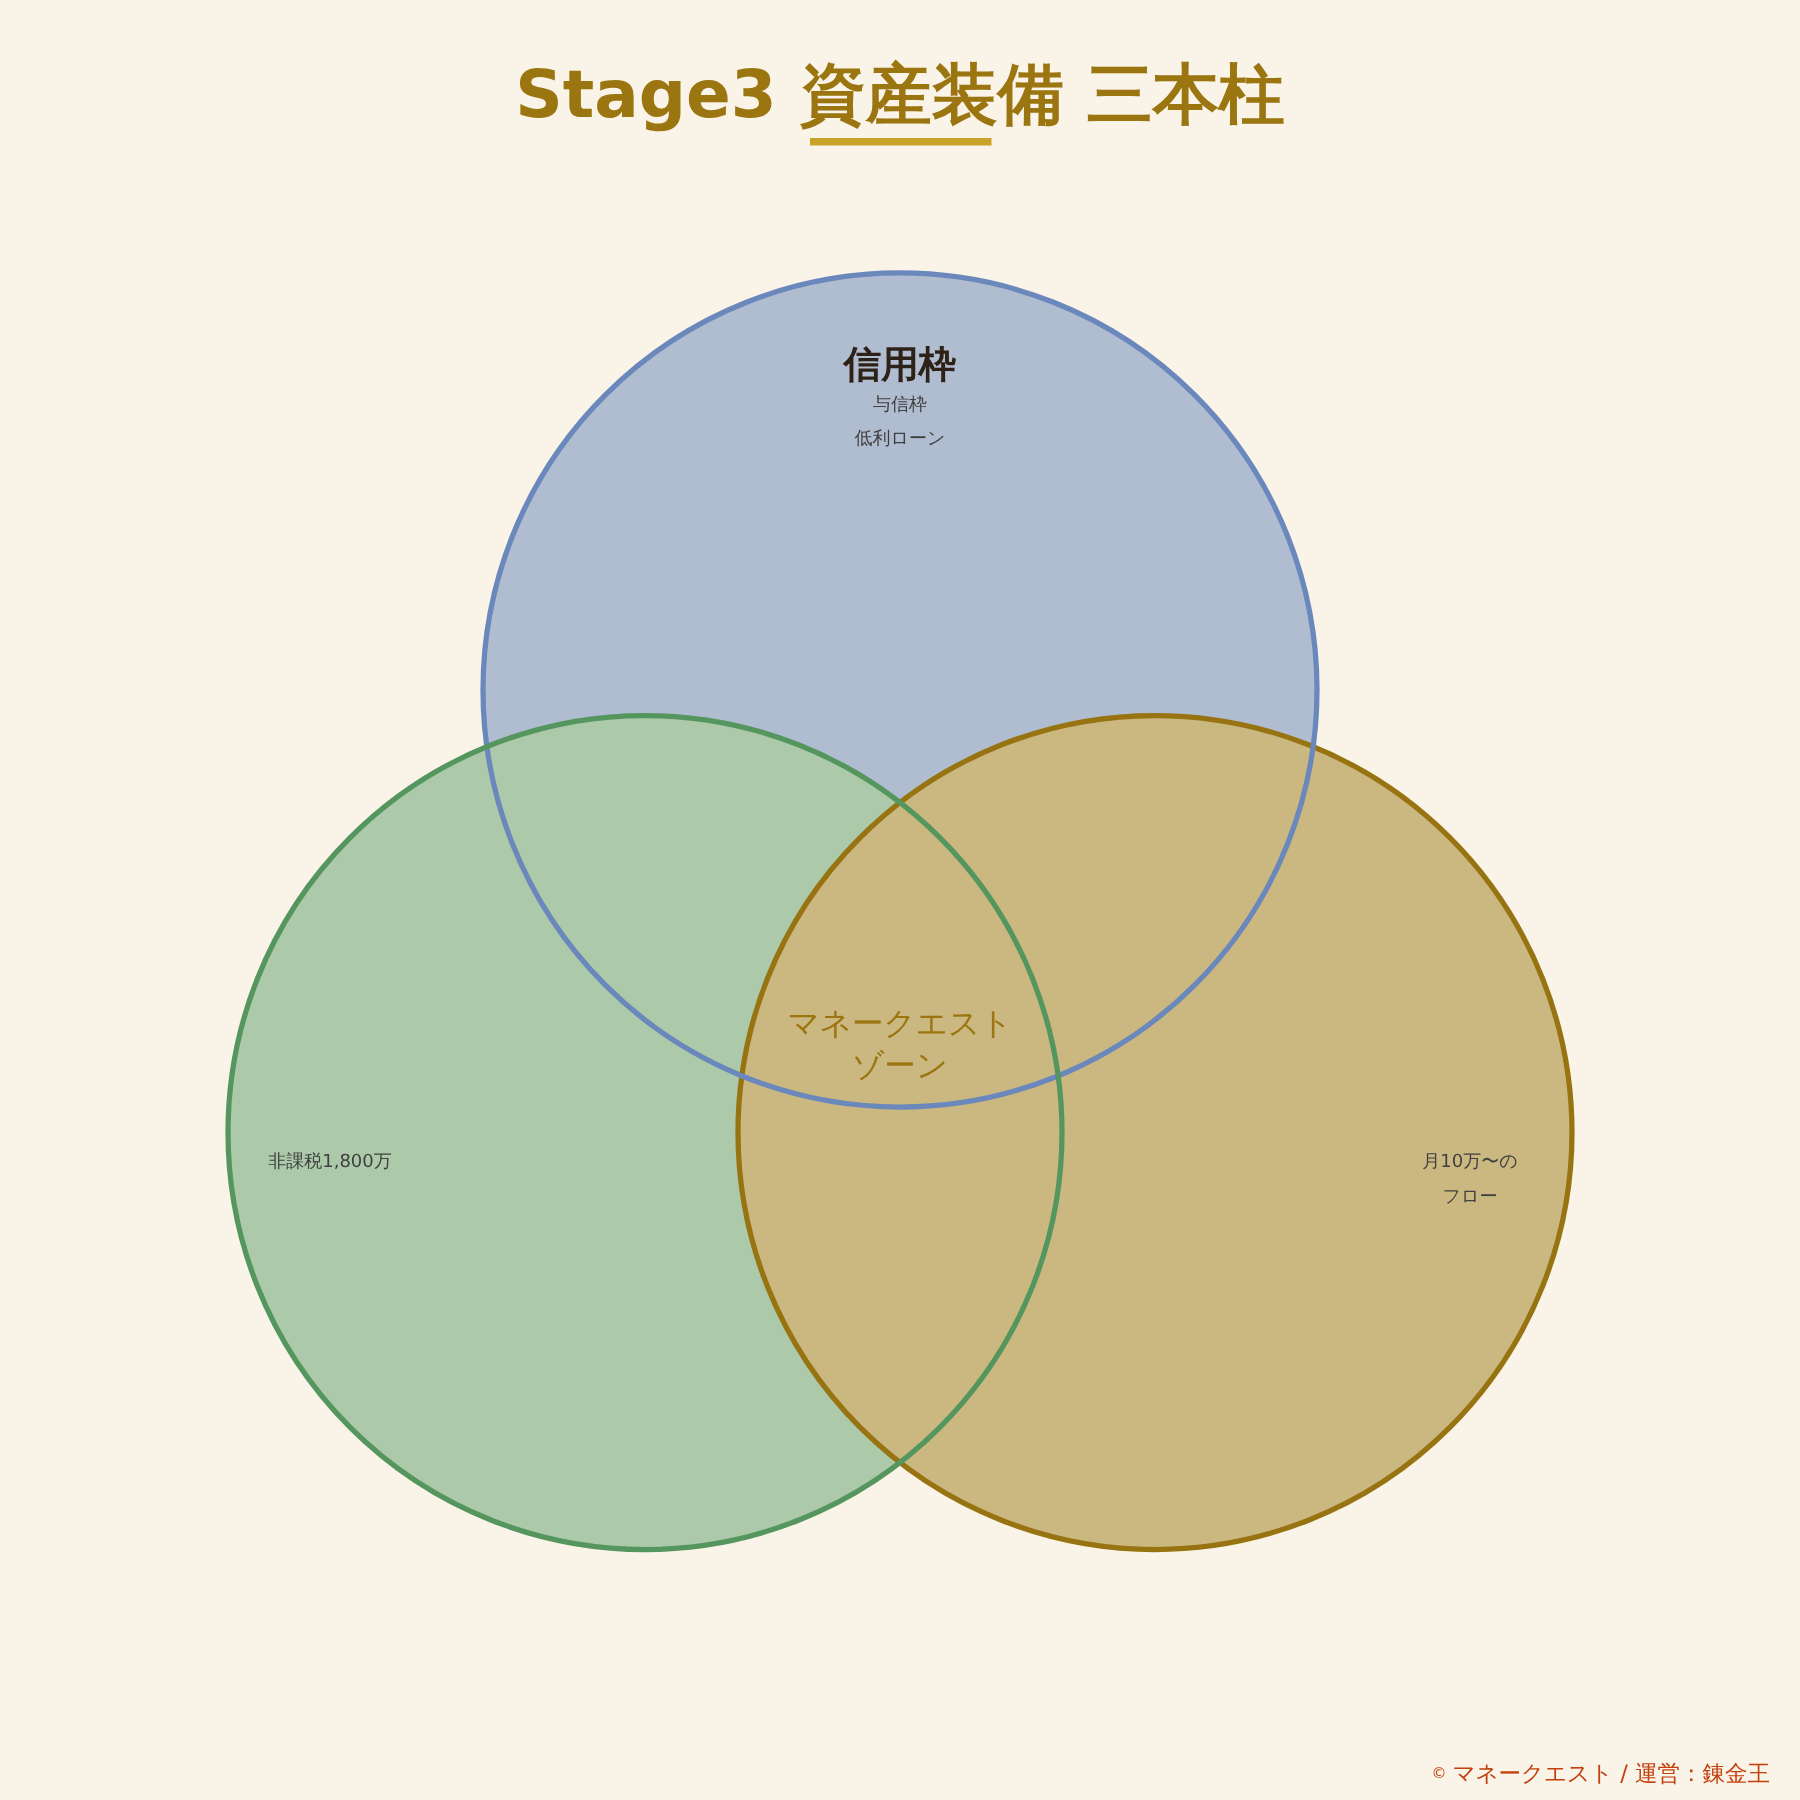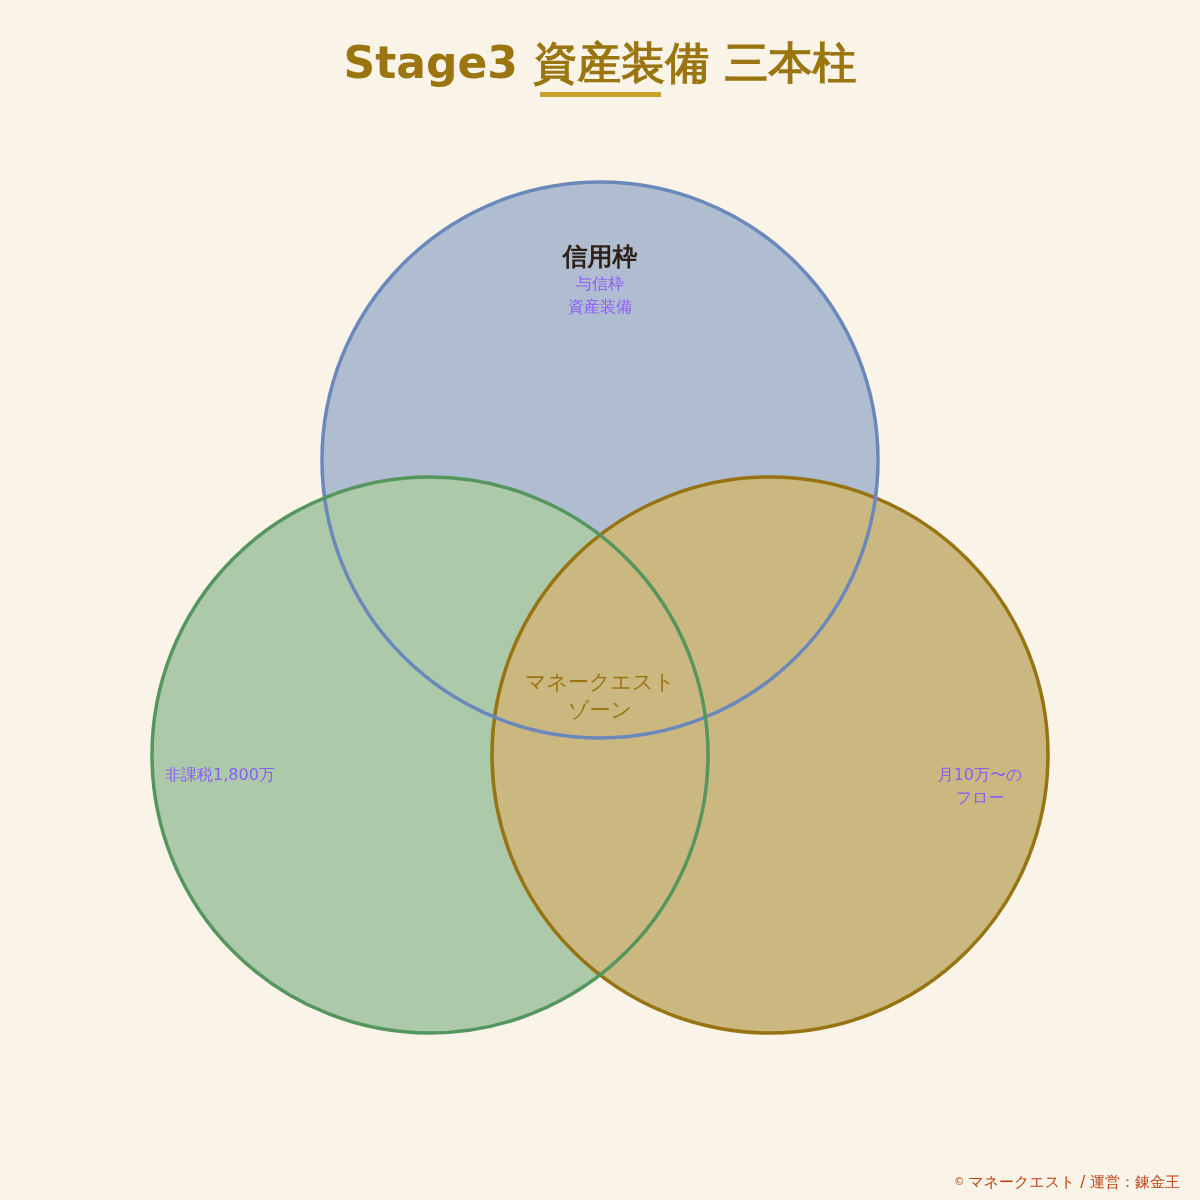--- a/index.html
+++ b/index.html
@@ -13,21 +13,21 @@
     position: absolute; top: 34px; left: 0; width: 1200px; text-align: center;
     font-size: 44px; font-weight: bold; color: #9a7510; letter-spacing: 0px;
   }
   .title-underline {
     position: absolute; top: 92px; left: 540px; width: 121px; height: 5px;
     background: #c9a22a;
   }
   svg.venn { position: absolute; left: 0; top: 0; }
   .lbl { position: absolute; text-align: center; white-space: nowrap; }
   .lbl .head { font-weight: bold; font-size: 25px; line-height: 30px; color: #2e2218; }
-  .lbl .sub { font-size: 16px; line-height: 23px; color: #8b5cf6; }
+  .lbl .sub { font-size: 12px; line-height: 23px; color: #404040; }
   .center-head { font-weight: normal; font-size: 21px; line-height: 28px; color: #9a7510; }
   .center-sub { font-size: 17px; line-height: 24px; color: #2e2218; }
   .footer {
     position: absolute; right: 20px; bottom: 8px; font-size: 15px; color: #c2410c;
   }
   .footer .copy { font-size: 10px; vertical-align: 2px; margin-right: 4px; }
 </style>
 </head>
 <body>
 
@@ -38,24 +38,24 @@
 
   <circle cx="600" cy="460" r="278" fill="#b0bdd1"></circle>
   <circle cx="430" cy="755" r="278" fill="#acc9aa"></circle>
   <circle cx="770" cy="755" r="278" fill="#cbb880"></circle>
 
   <circle cx="770" cy="755" r="278" fill="none" stroke="#977411" stroke-width="3.5"></circle>
   <circle cx="600" cy="460" r="278" fill="none" stroke="#6a88bb" stroke-width="3.5"></circle>
   <circle cx="430" cy="755" r="278" fill="none" stroke="#55965f" stroke-width="3.5"></circle>
 </svg>
 
-<div class="lbl" style="left:500px; top:244px; width:200px;font-family:Liberation Mono, monospace;">
+<div class="lbl" style="left:500px; top:228px; width:200px;">
   <div class="head">信用枠</div>
   <div class="sub">与信枠</div>
-  <div class="sub">資産装備</div>
+  <div class="sub">低利ローン</div>
 </div>
 
 <div class="lbl" style="left:120px; top:763px; width:200px;">
   <div class="sub">非課税1,800万</div>
 </div>
 
 <div class="lbl" style="left:880px; top:763px; width:200px;">
   <div class="sub">月10万〜の</div>
   <div class="sub">フロー</div>
 </div>

